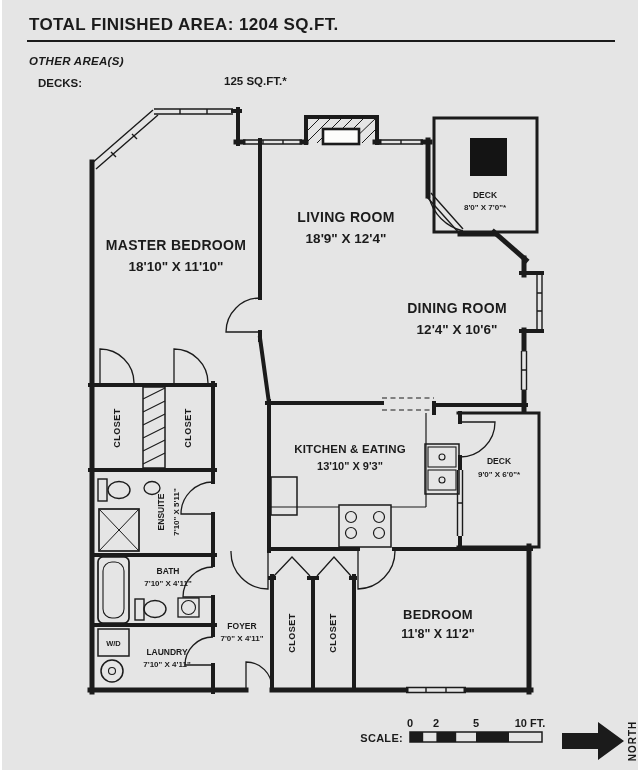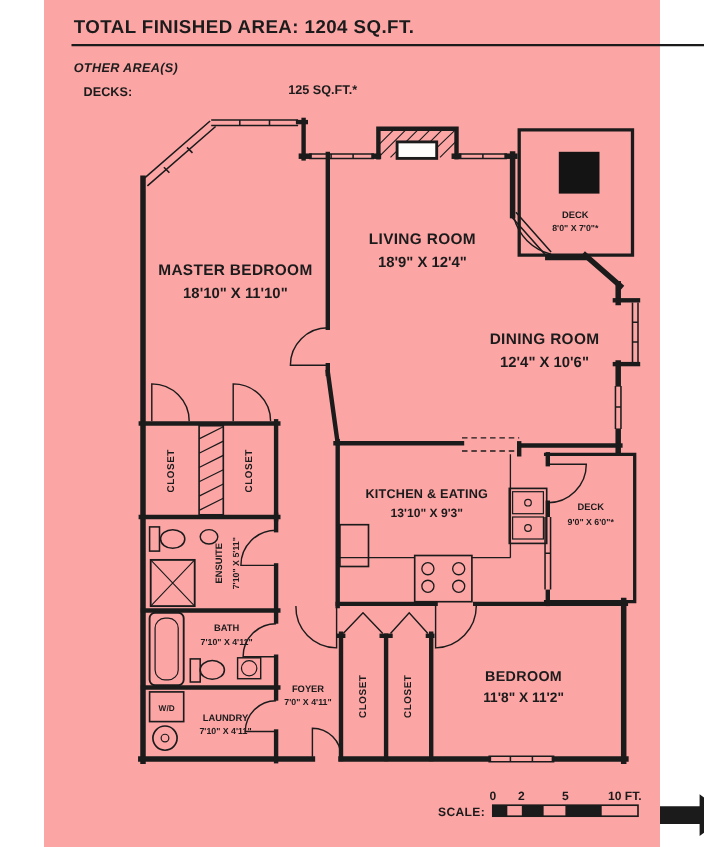--- a/index.html
+++ b/index.html
@@ -1,18 +1,18 @@
 <!DOCTYPE html>
 <html><head>
 <meta charset="utf-8">
 <style>
   html,body{margin:0;padding:0;background:#ffffff;}
   .page{
-    width:560px;height:770px;position:relative;margin:0 auto;
-    background:#fca5a5;
+    width:636px;height:770px;position:relative;margin:0 auto;
+    background:#e5e5e5;
     font-family:"Liberation Sans", sans-serif;
   }
   svg{display:block;}
   text{fill:#1b1b1b;font-family:"Liberation Sans", sans-serif;font-weight:bold;}
 </style>
 </head>
 <body>
 
 <div class="page">
 <svg width="640" height="770" viewBox="0 0 640 770">

